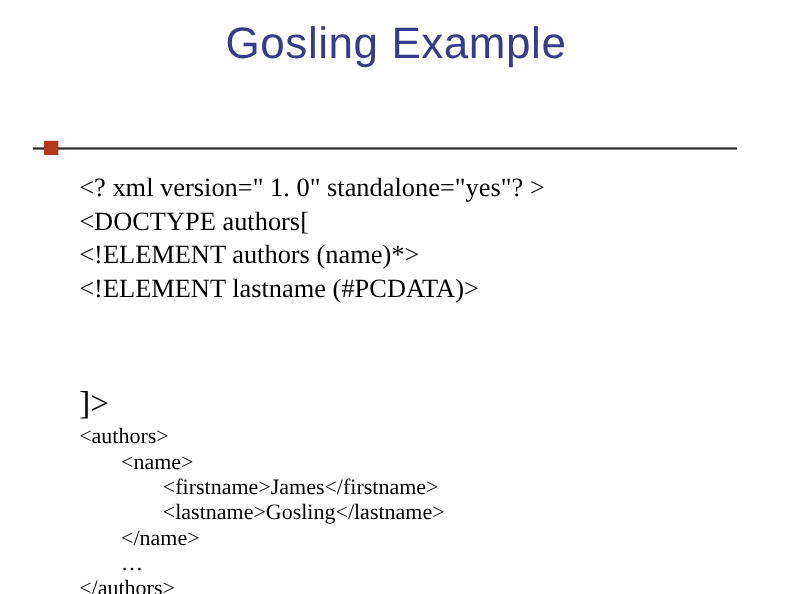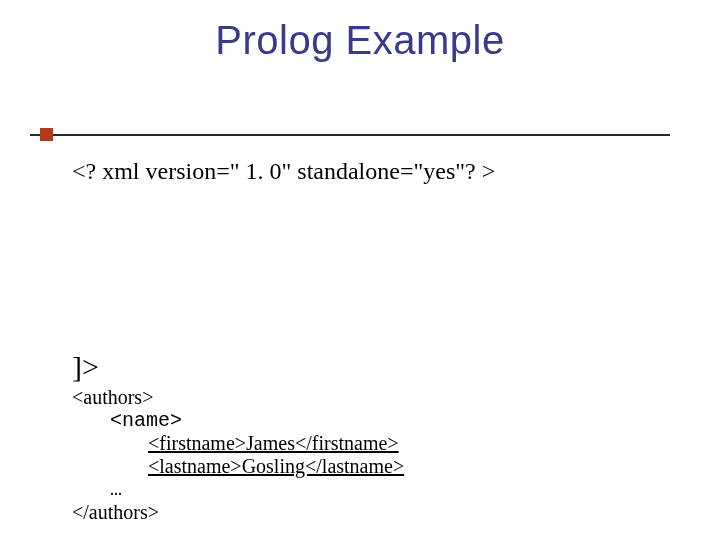--- a/index.html
+++ b/index.html
@@ -59,40 +59,44 @@
     font-size: 30px;
     line-height: 1.1;
   }
   .xml {
     position: absolute;
     left: 72px;
     top: 386px;
     font-size: 20px;
     line-height: 1.15;
   }
-  .ind1 { padding-left: 38px; font-family: Liberation Mono, monospace; }
-  .ind2 { padding-left: 76px; text-decoration: underline; }
+  .ind1 { padding-left: 38px; }
+  .ind2 { padding-left: 76px; }
 </style>
 </head>
 <body>
 
 <div class="slide">
 
-  <div class="title">Prolog Example</div>
+  <div class="title">Gosling Example</div>
 
   <div class="rule"></div>
   <div class="marker"></div>
 
   <div class="dtd">
     <div>&lt;? xml version=" 1. 0" standalone="yes"? &gt;</div>
+    <div>&lt;DOCTYPE authors[</div>
+    <div>&lt;!ELEMENT authors (name)*&gt;</div>
+    <div>&lt;!ELEMENT lastname (#PCDATA)&gt;</div>
   </div>
   <div class="dtd-last">]&gt;</div>
 
   <div class="xml">
     <div>&lt;authors&gt;</div>
     <div class="ind1">&lt;name&gt;</div>
     <div class="ind2">&lt;firstname&gt;James&lt;/firstname&gt;</div>
     <div class="ind2">&lt;lastname&gt;Gosling&lt;/lastname&gt;</div>
+    <div class="ind1">&lt;/name&gt;</div>
     <div class="ind1">…</div>
     <div>&lt;/authors&gt;</div>
   </div>
 
 </div>
 
 </body></html>

